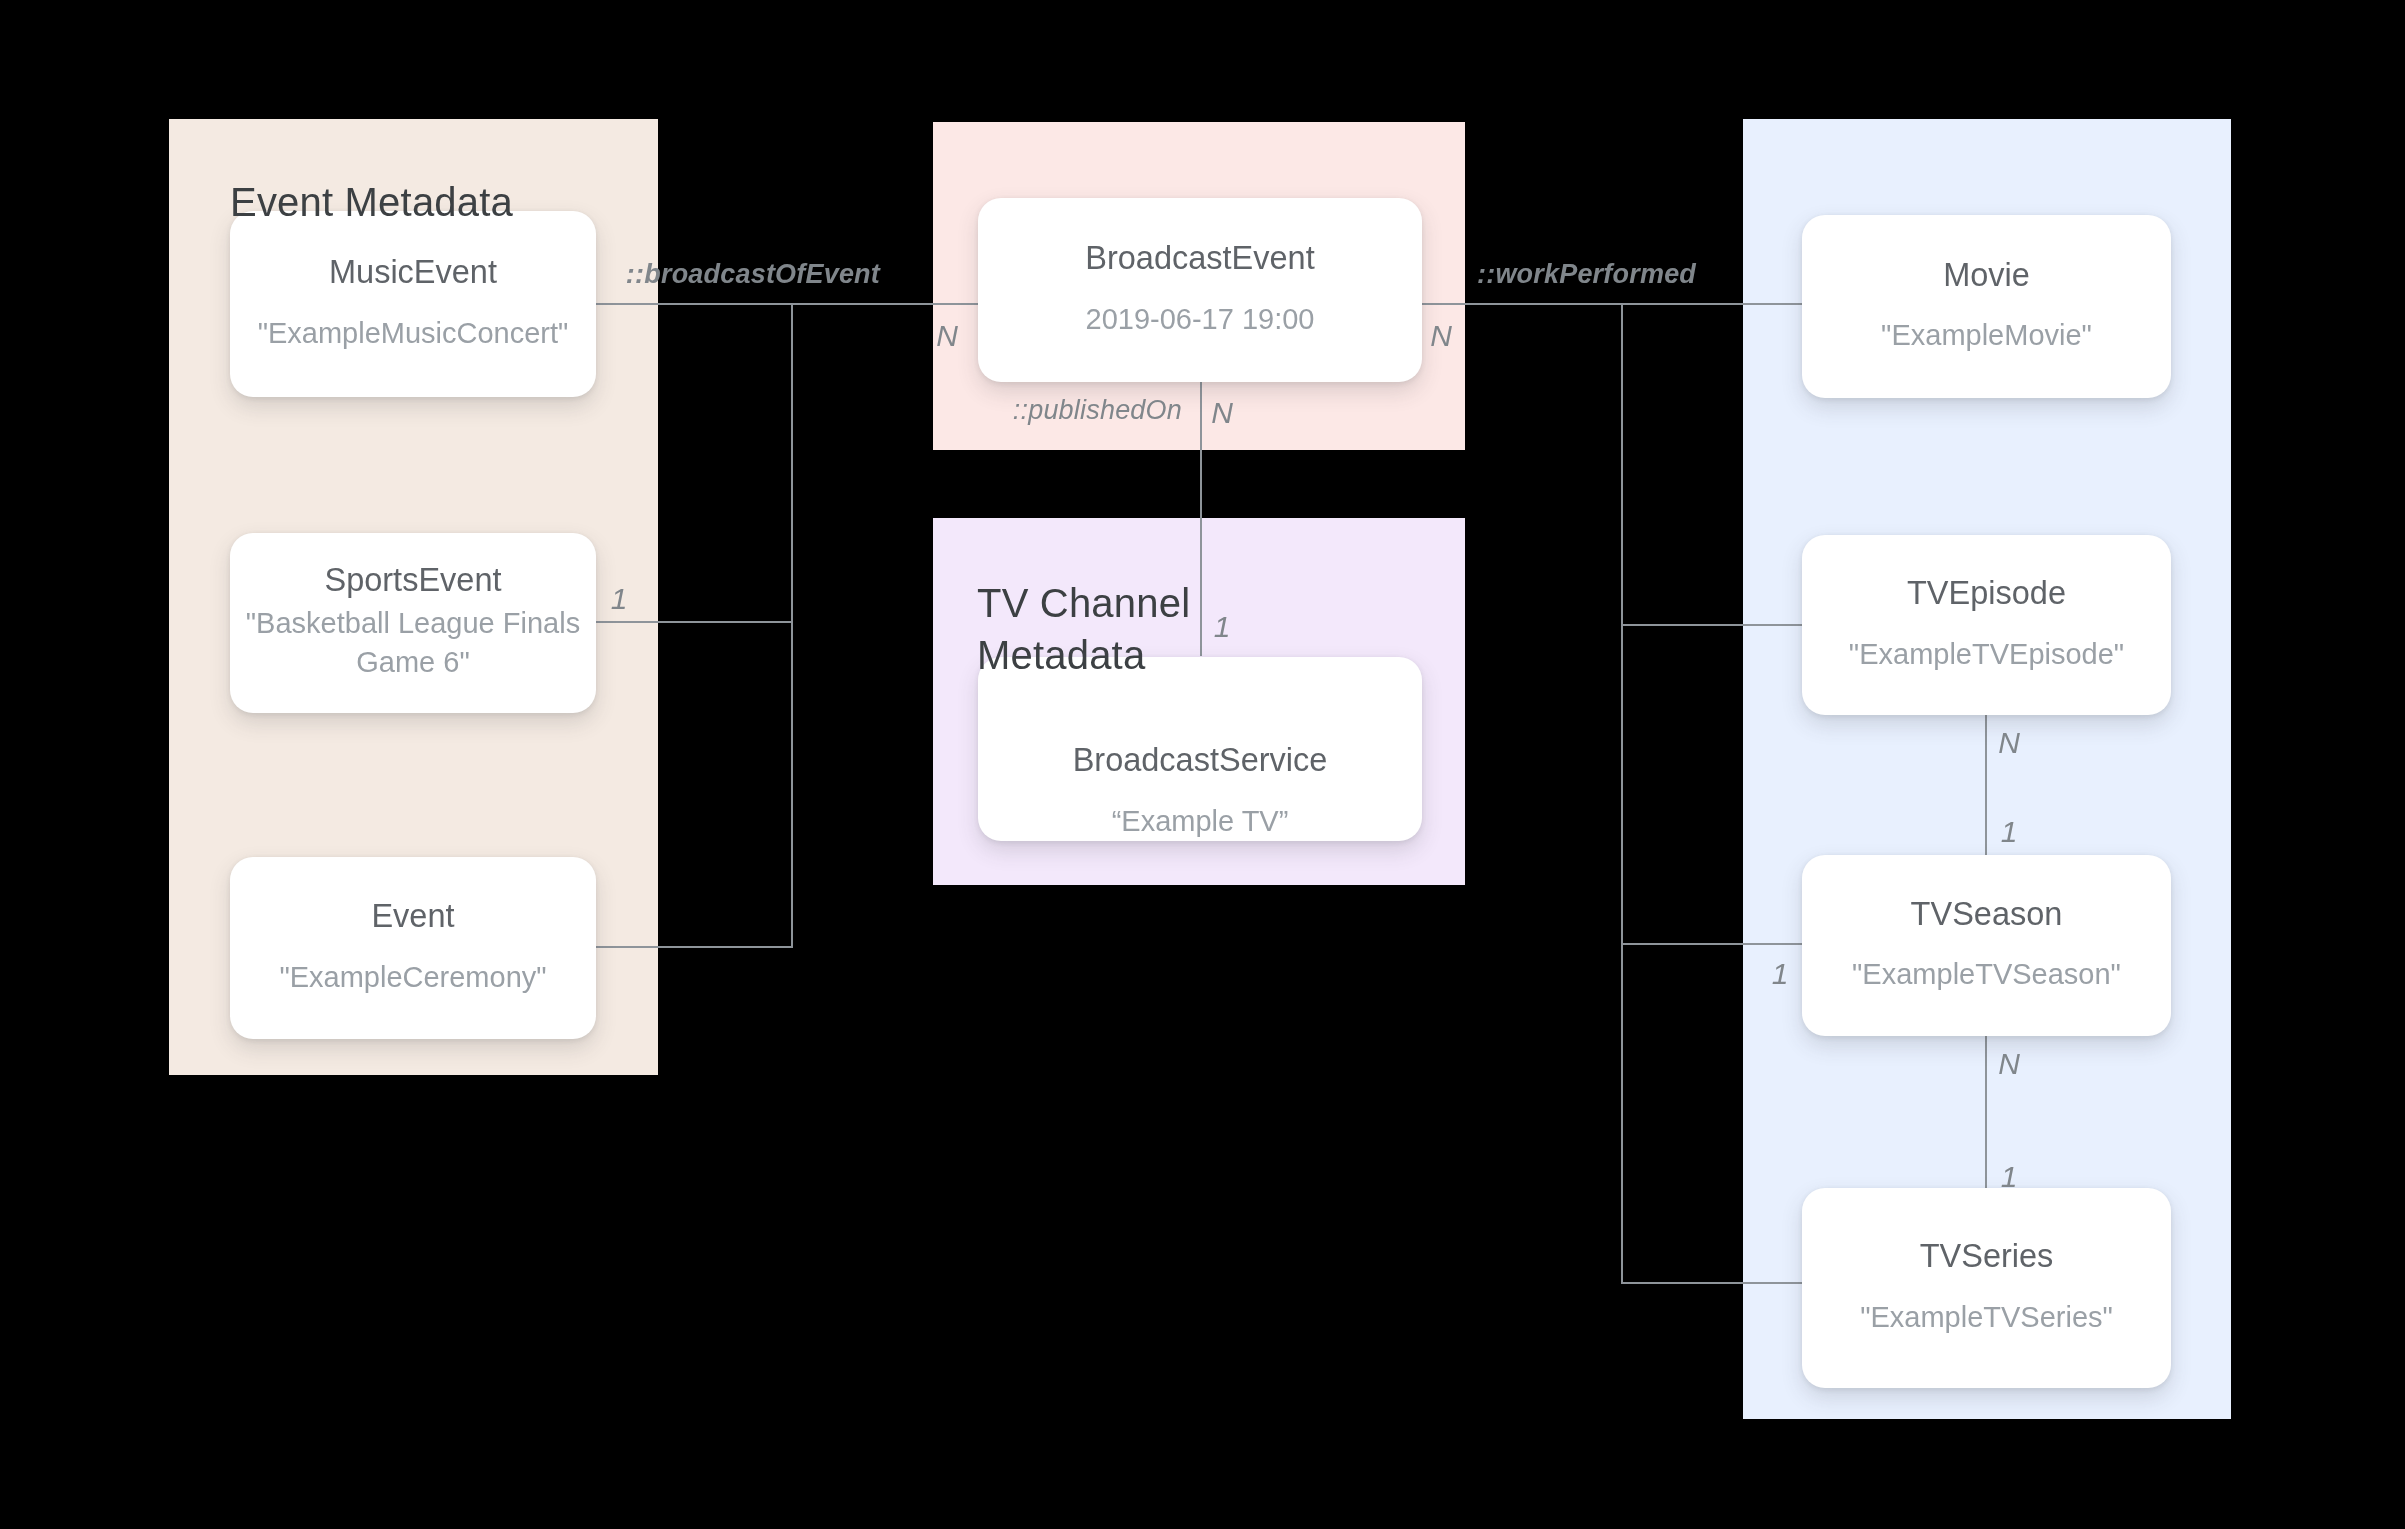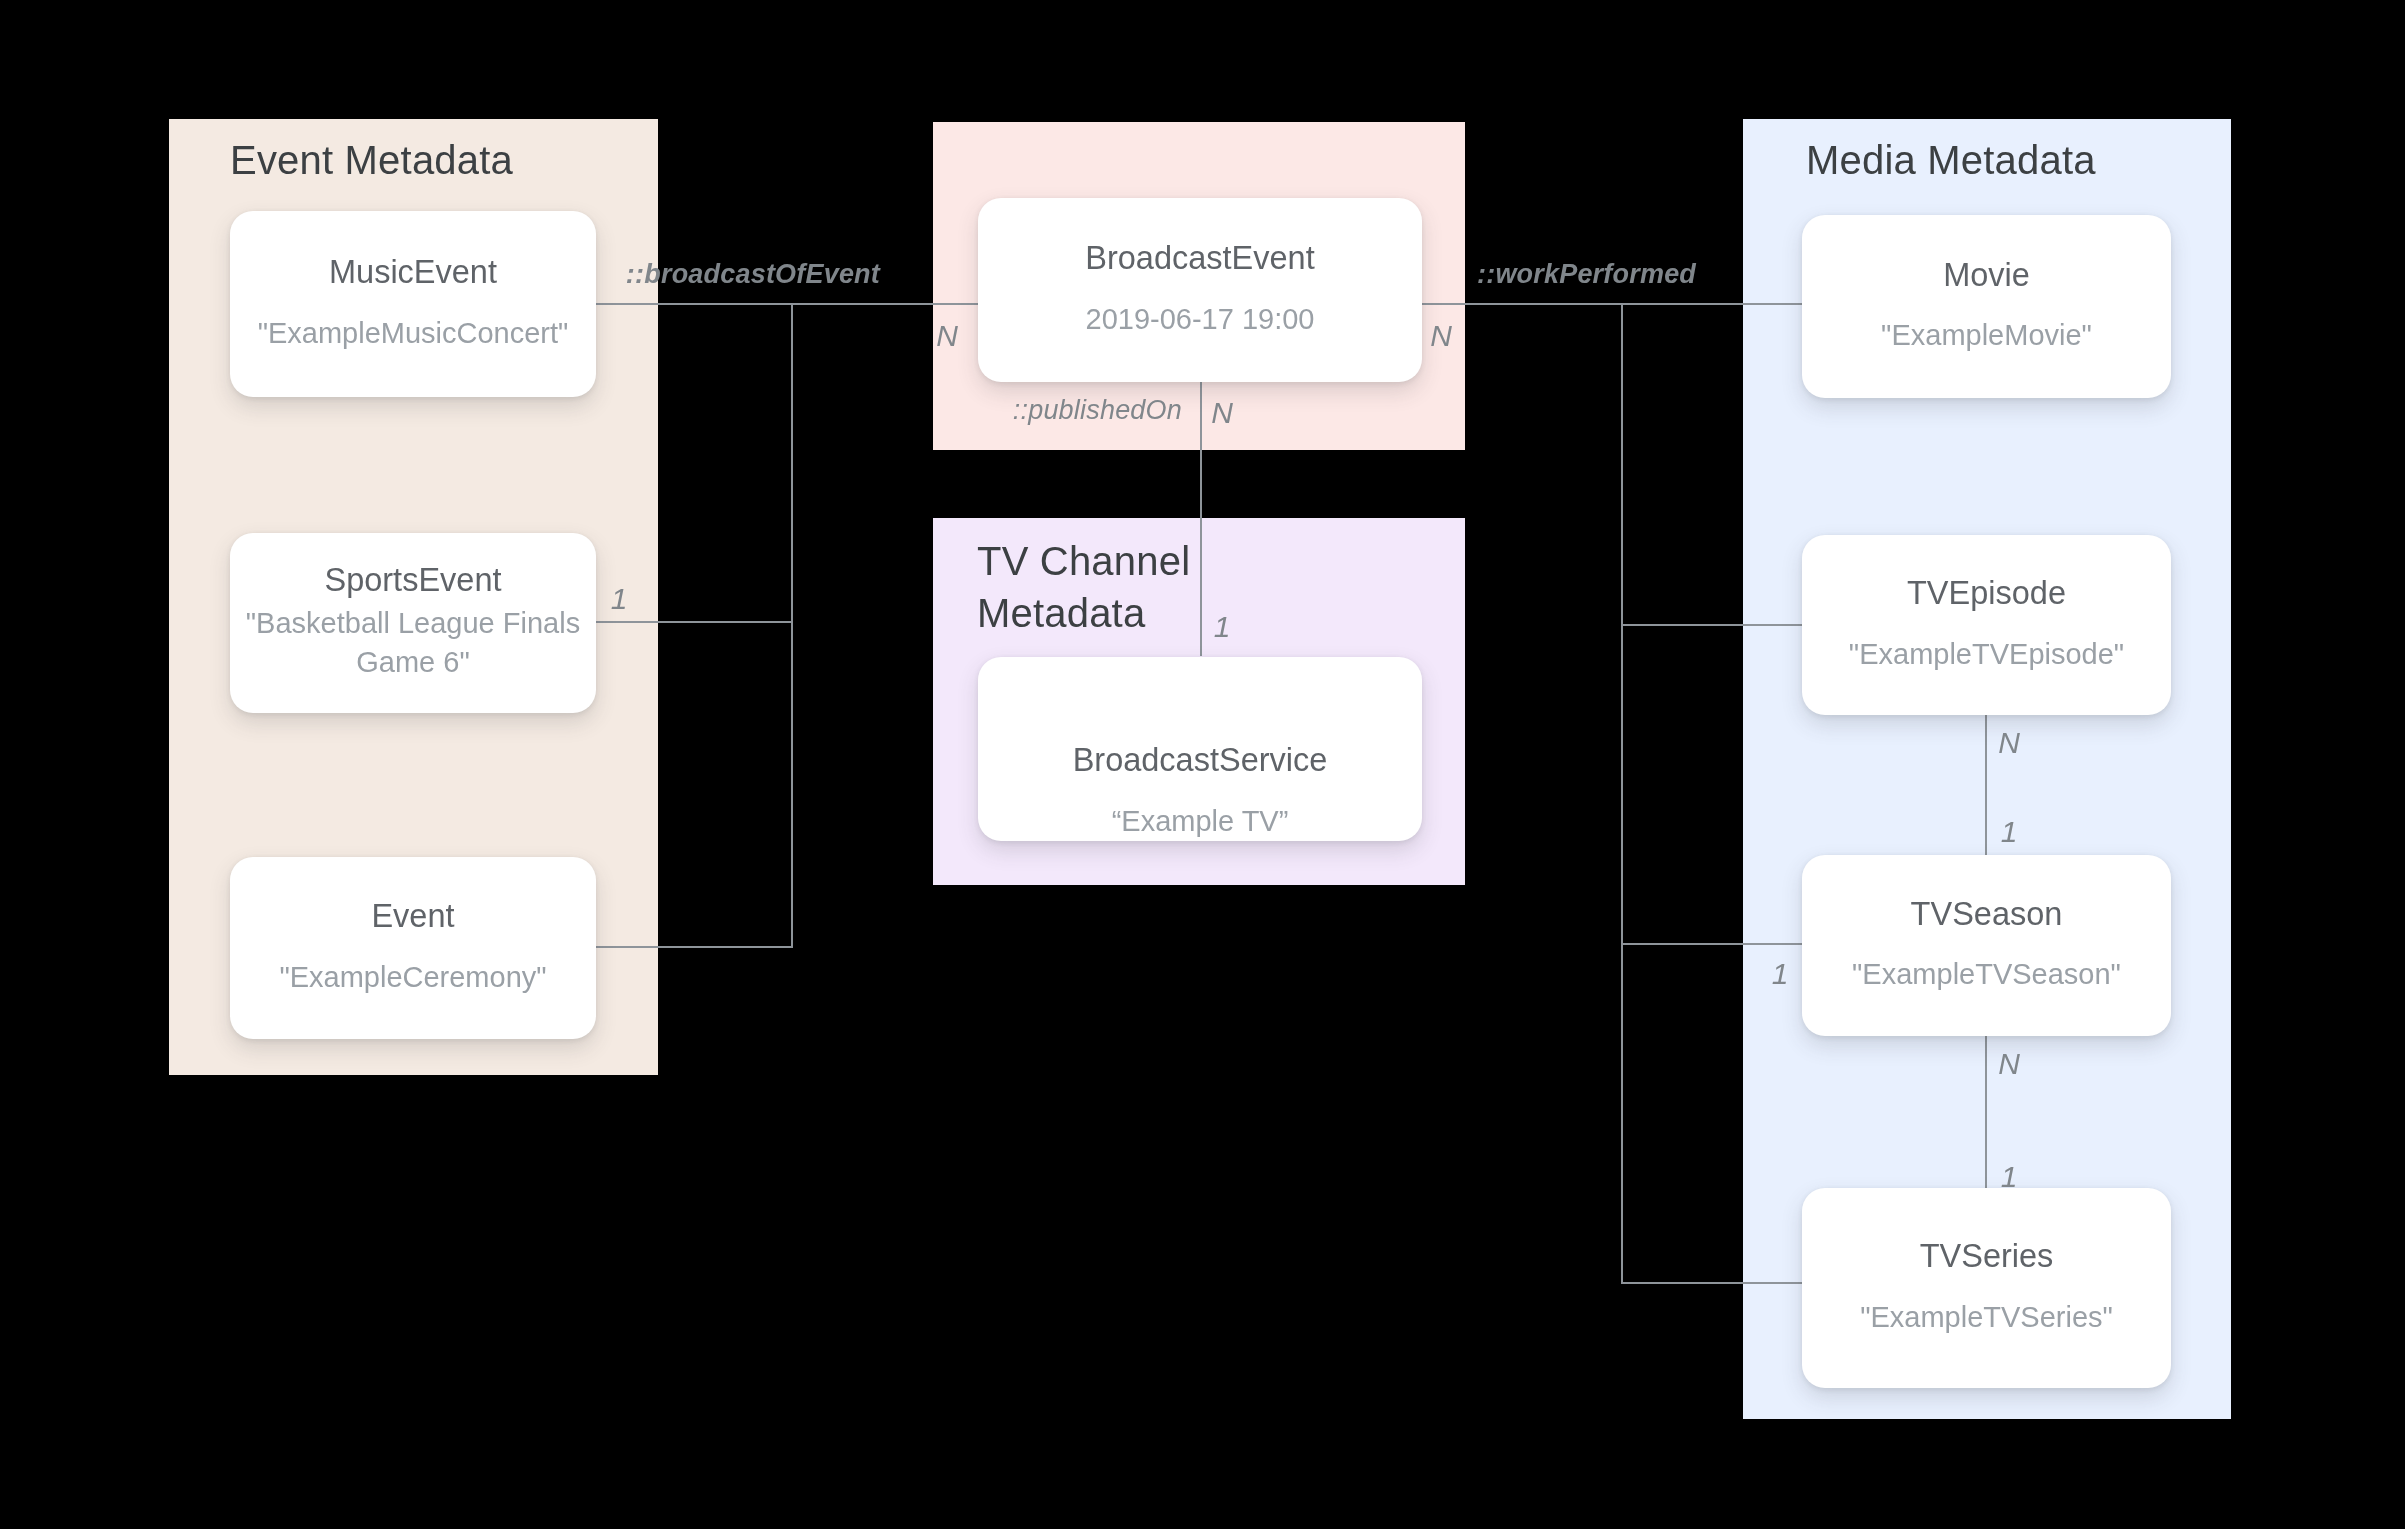--- a/index.html
+++ b/index.html
@@ -15,21 +15,21 @@
   }
   html,body{margin:0;padding:0;background:#000;}
   .stage{
     position:relative;width:2405px;height:1529px;background:#000;
     overflow:hidden;
     font-family:"Liberation Sans","DejaVu Sans",sans-serif;
   }
   .panel{position:absolute;z-index:0;}
   .panel-title{
     position:absolute;z-index:3;font-size:40px;font-weight:500;
-    color:var(--title);letter-spacing:0.2px;line-height:1.3;white-space:pre-line;
+    color:var(--title);letter-spacing:0.2px;line-height:1.3;white-space:pre-line;margin-top:42px;
   }
   .edge{position:absolute;background:var(--line);z-index:1;}
   .node{
     position:absolute;z-index:2;background:#fff;border-radius:23px;
     box-shadow:0 9.6px 21px rgba(60,64,67,.16),0 1.9px 5.7px rgba(60,64,67,.10);
     display:flex;flex-direction:column;align-items:center;justify-content:center;
     gap:23px;text-align:center;padding:0 3px;box-sizing:border-box;
   }
   .node-title{font-size:32.5px;color:var(--node-title);line-height:1.1;}
   .node-value{font-size:29px;color:var(--node-value);line-height:1.35;white-space:pre-line;}
@@ -49,21 +49,20 @@
 <div class="stage">
 
   <div class="panel" style="left:169px;top:119px;width:489px;height:956px;background:var(--event-panel);"></div>
   <div class="panel" style="left:933px;top:122px;width:532px;height:328px;background:var(--broadcast-panel);"></div>
   <div class="panel" style="left:933px;top:518px;width:532px;height:367px;background:var(--tv-channel-panel);"></div>
   <div class="panel" style="left:1743px;top:119px;width:488px;height:1300px;background:var(--media-panel);"></div>
 
   <div class="panel-title" style="left:230px;top:134px;">Event Metadata</div>
   <div class="panel-title" style="left:977px;top:535px;width:287px;">TV Channel
 Metadata</div>
-  <div class="panel-title" style="left:1806px;top:134px;">Media Metadata</div>
 
   <div class="edge" style="left:596px;top:303px;width:1206px;height:1.9px;"></div>
   <div class="edge" style="left:791px;top:303px;width:1.9px;height:645px;"></div>
   <div class="edge" style="left:596px;top:621px;width:197px;height:1.9px;"></div>
   <div class="edge" style="left:596px;top:946px;width:197px;height:1.9px;"></div>
   <div class="edge" style="left:1200px;top:382px;width:1.9px;height:274px;"></div>
   <div class="edge" style="left:1621px;top:303px;width:1.9px;height:981px;"></div>
   <div class="edge" style="left:1621px;top:624px;width:181px;height:1.9px;"></div>
   <div class="edge" style="left:1621px;top:943px;width:181px;height:1.9px;"></div>
   <div class="edge" style="left:1621px;top:1282px;width:181px;height:1.9px;"></div>

